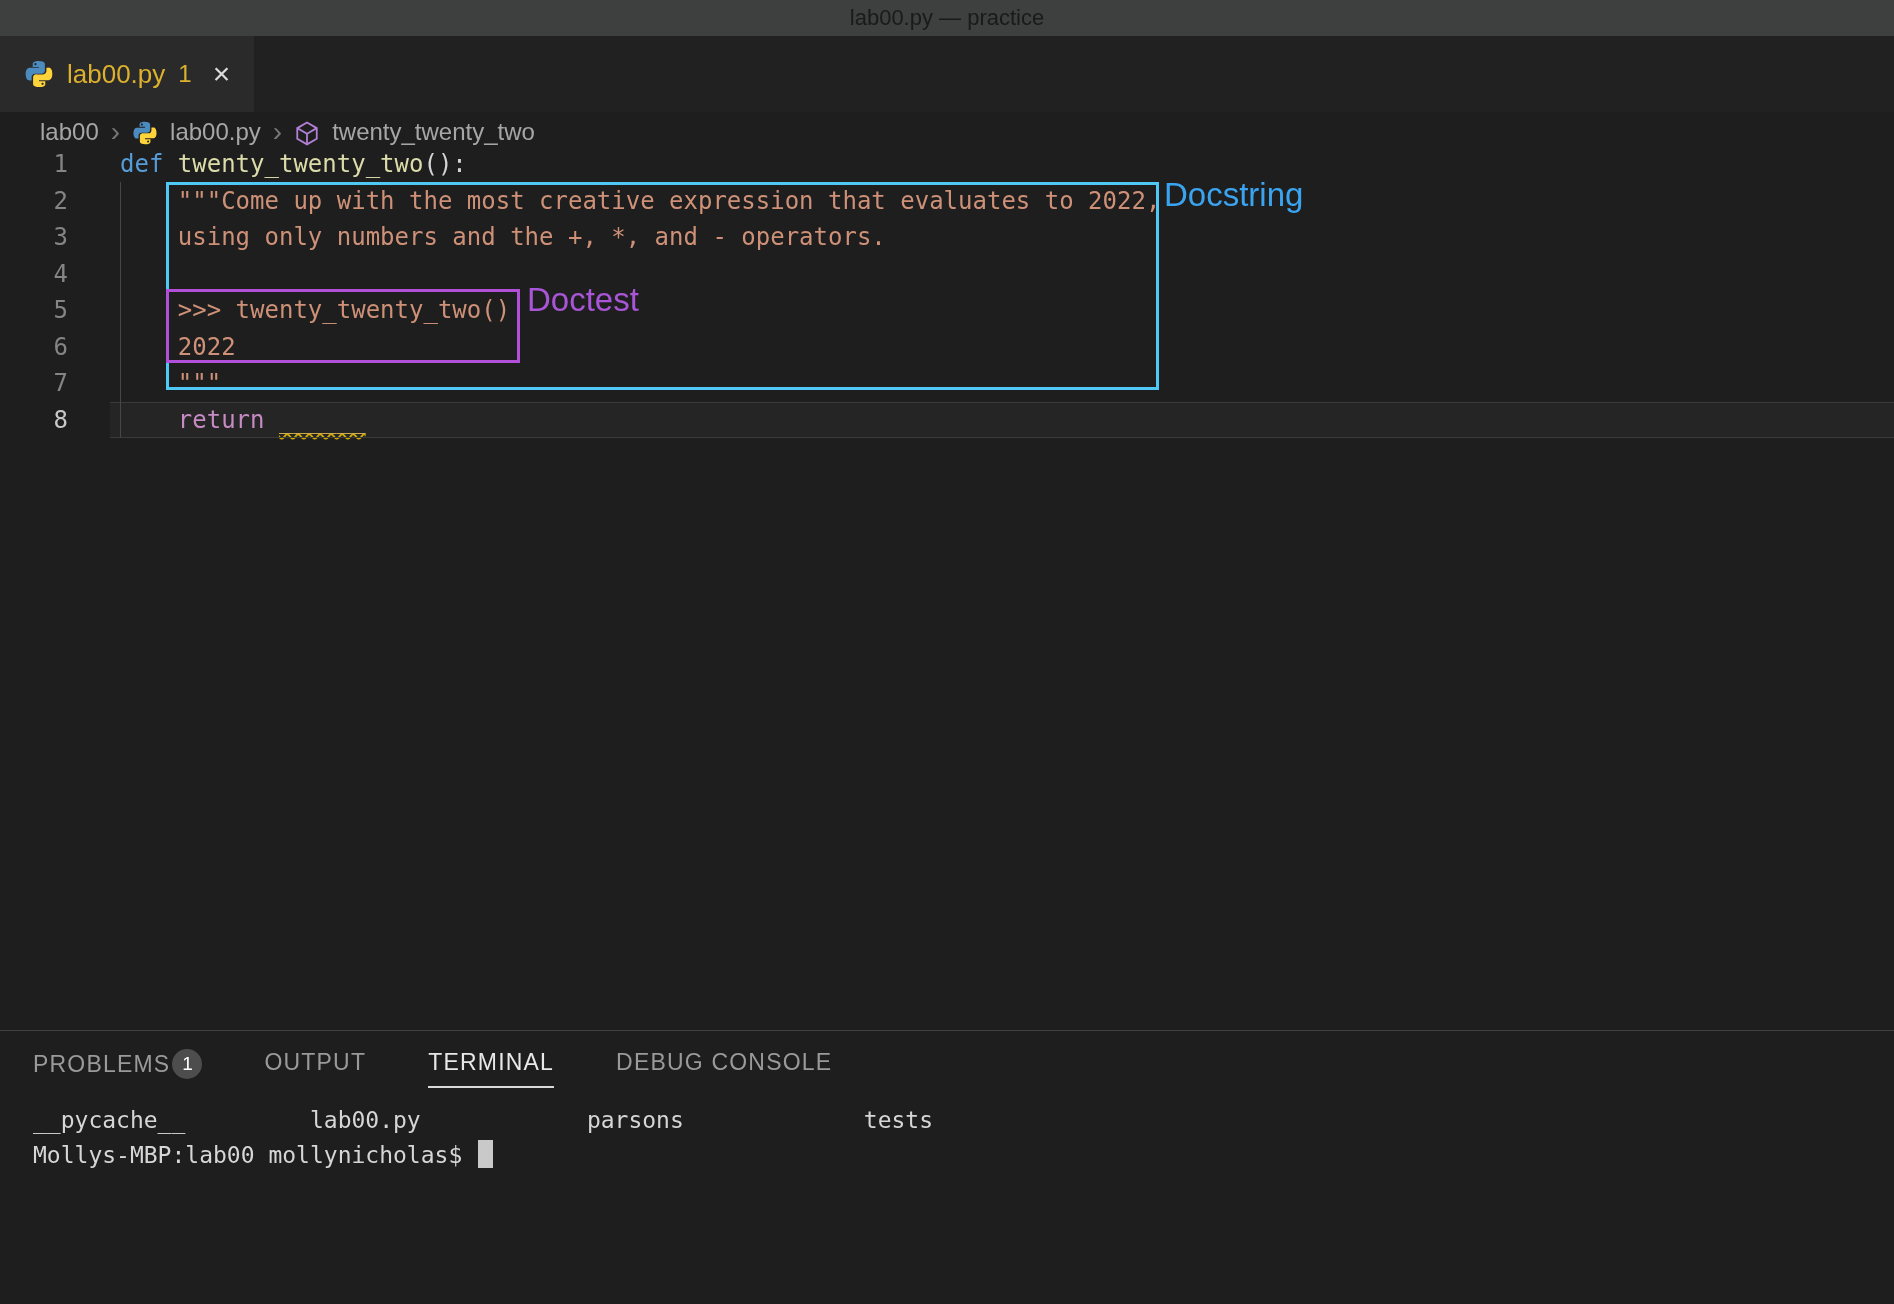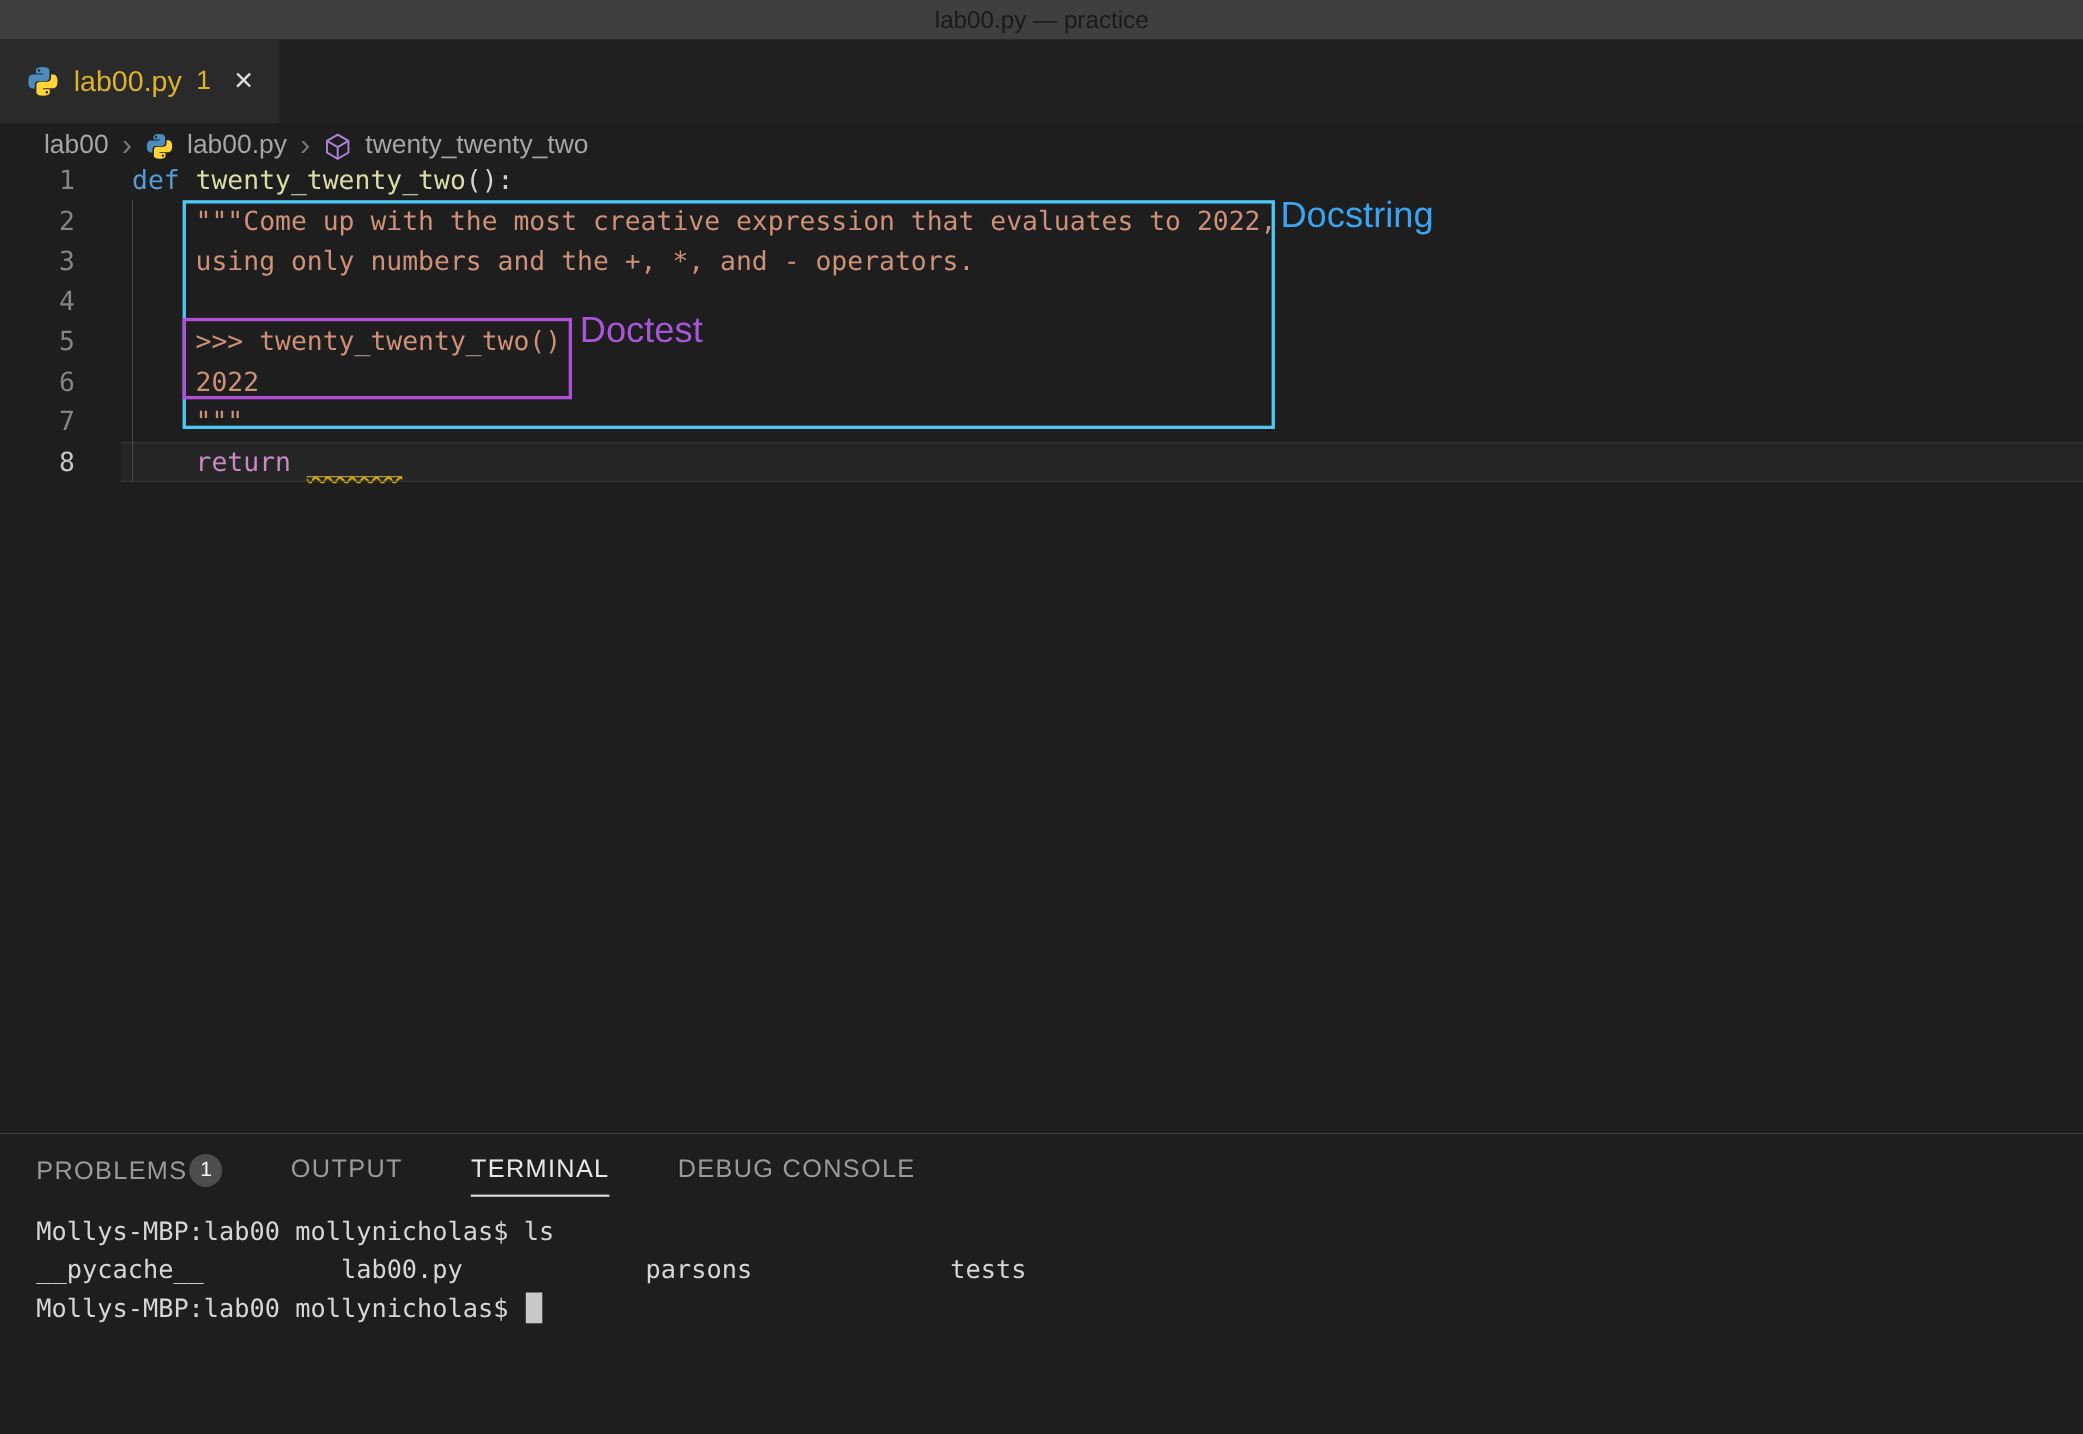--- a/index.html
+++ b/index.html
@@ -198,19 +198,18 @@
           <span>OUTPUT</span>
         </div>
         <div class="panel-tab active">
           <span>TERMINAL</span>
         </div>
         <div class="panel-tab">
           <span>DEBUG CONSOLE</span>
         </div>
       </div>
     <div class="terminal" id="terminal-content">
-        <div class="term-line">Mollys-MBP:lab00 mollynicholas$ ls</div>
         <div class="term-line">__pycache__         lab00.py            parsons             tests</div>
         <div class="term-line">Mollys-MBP:lab00 mollynicholas$ <span class="term-cursor"></span></div>
       </div>
   </div>
 
 </div>
 
 </body></html>

